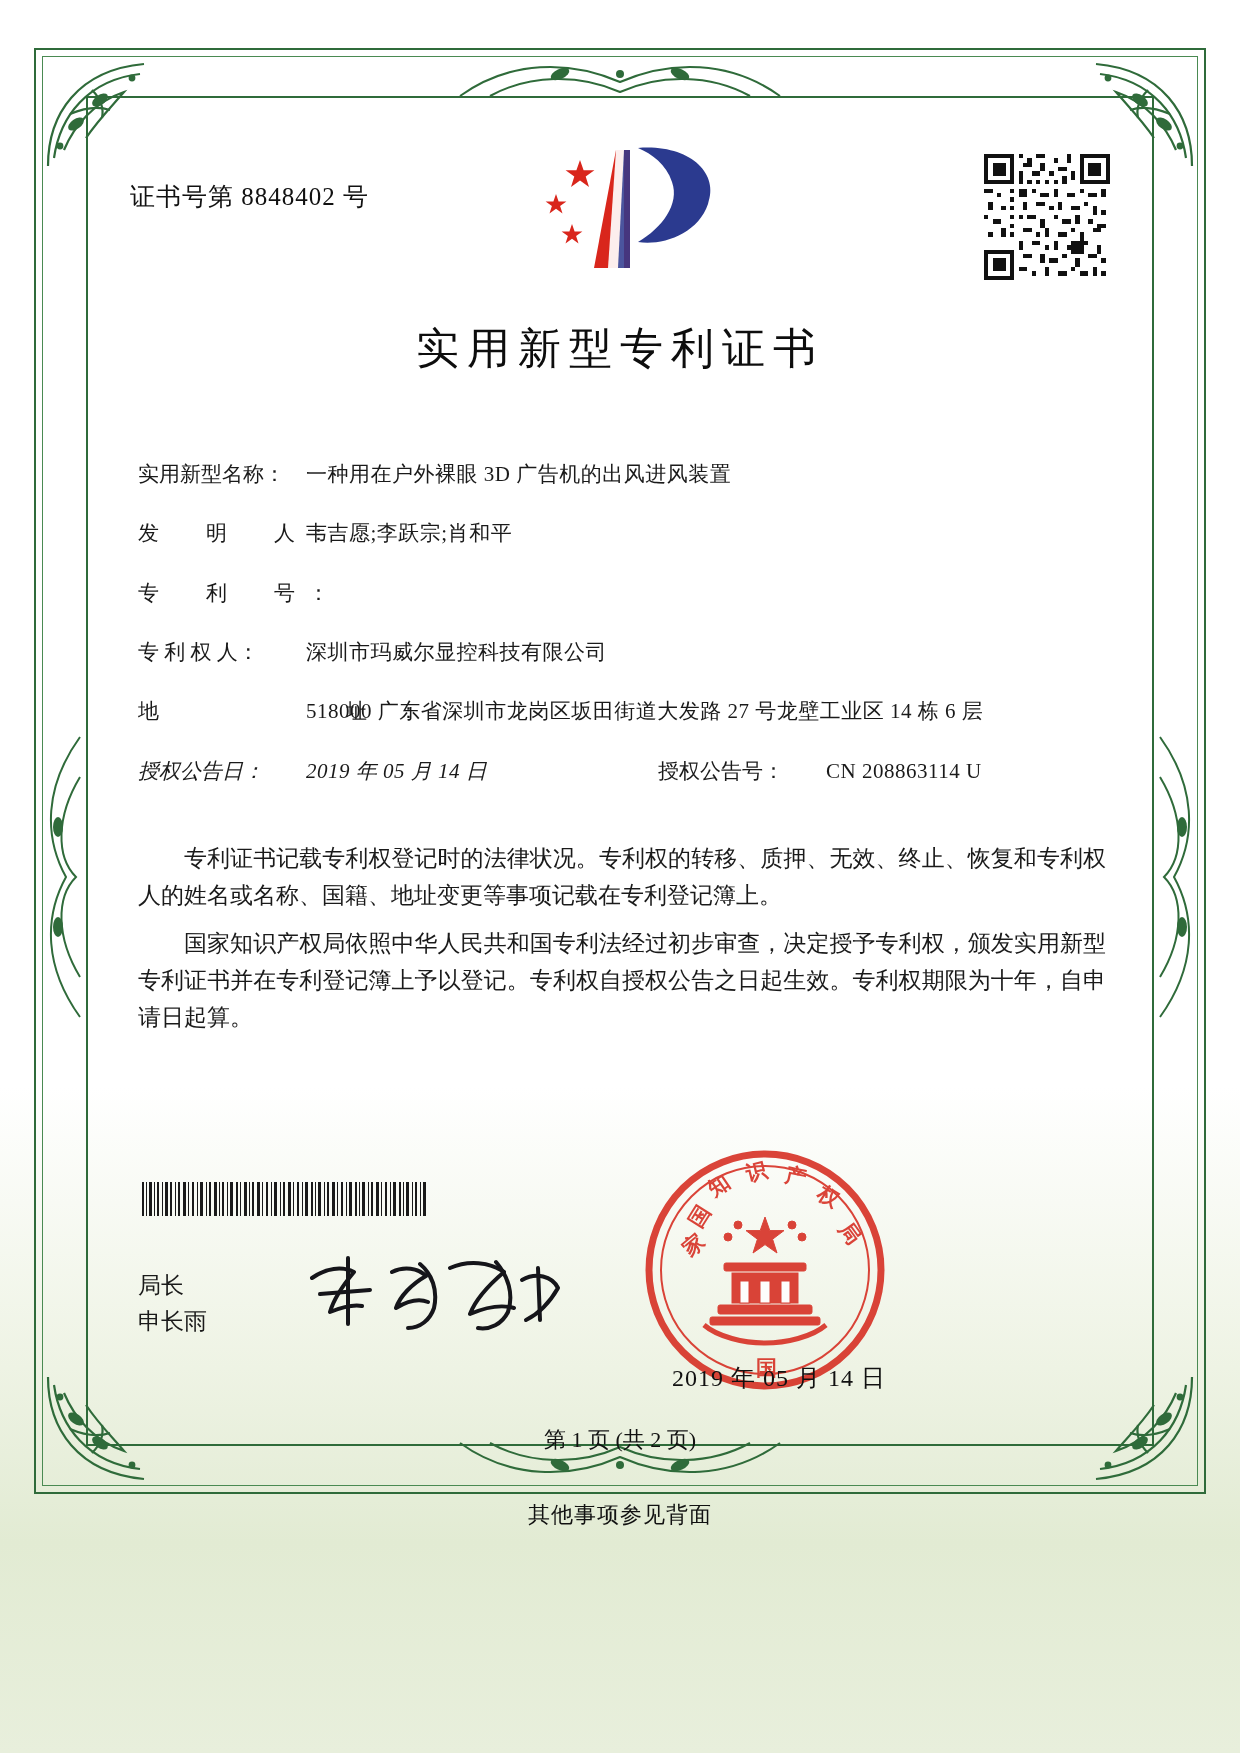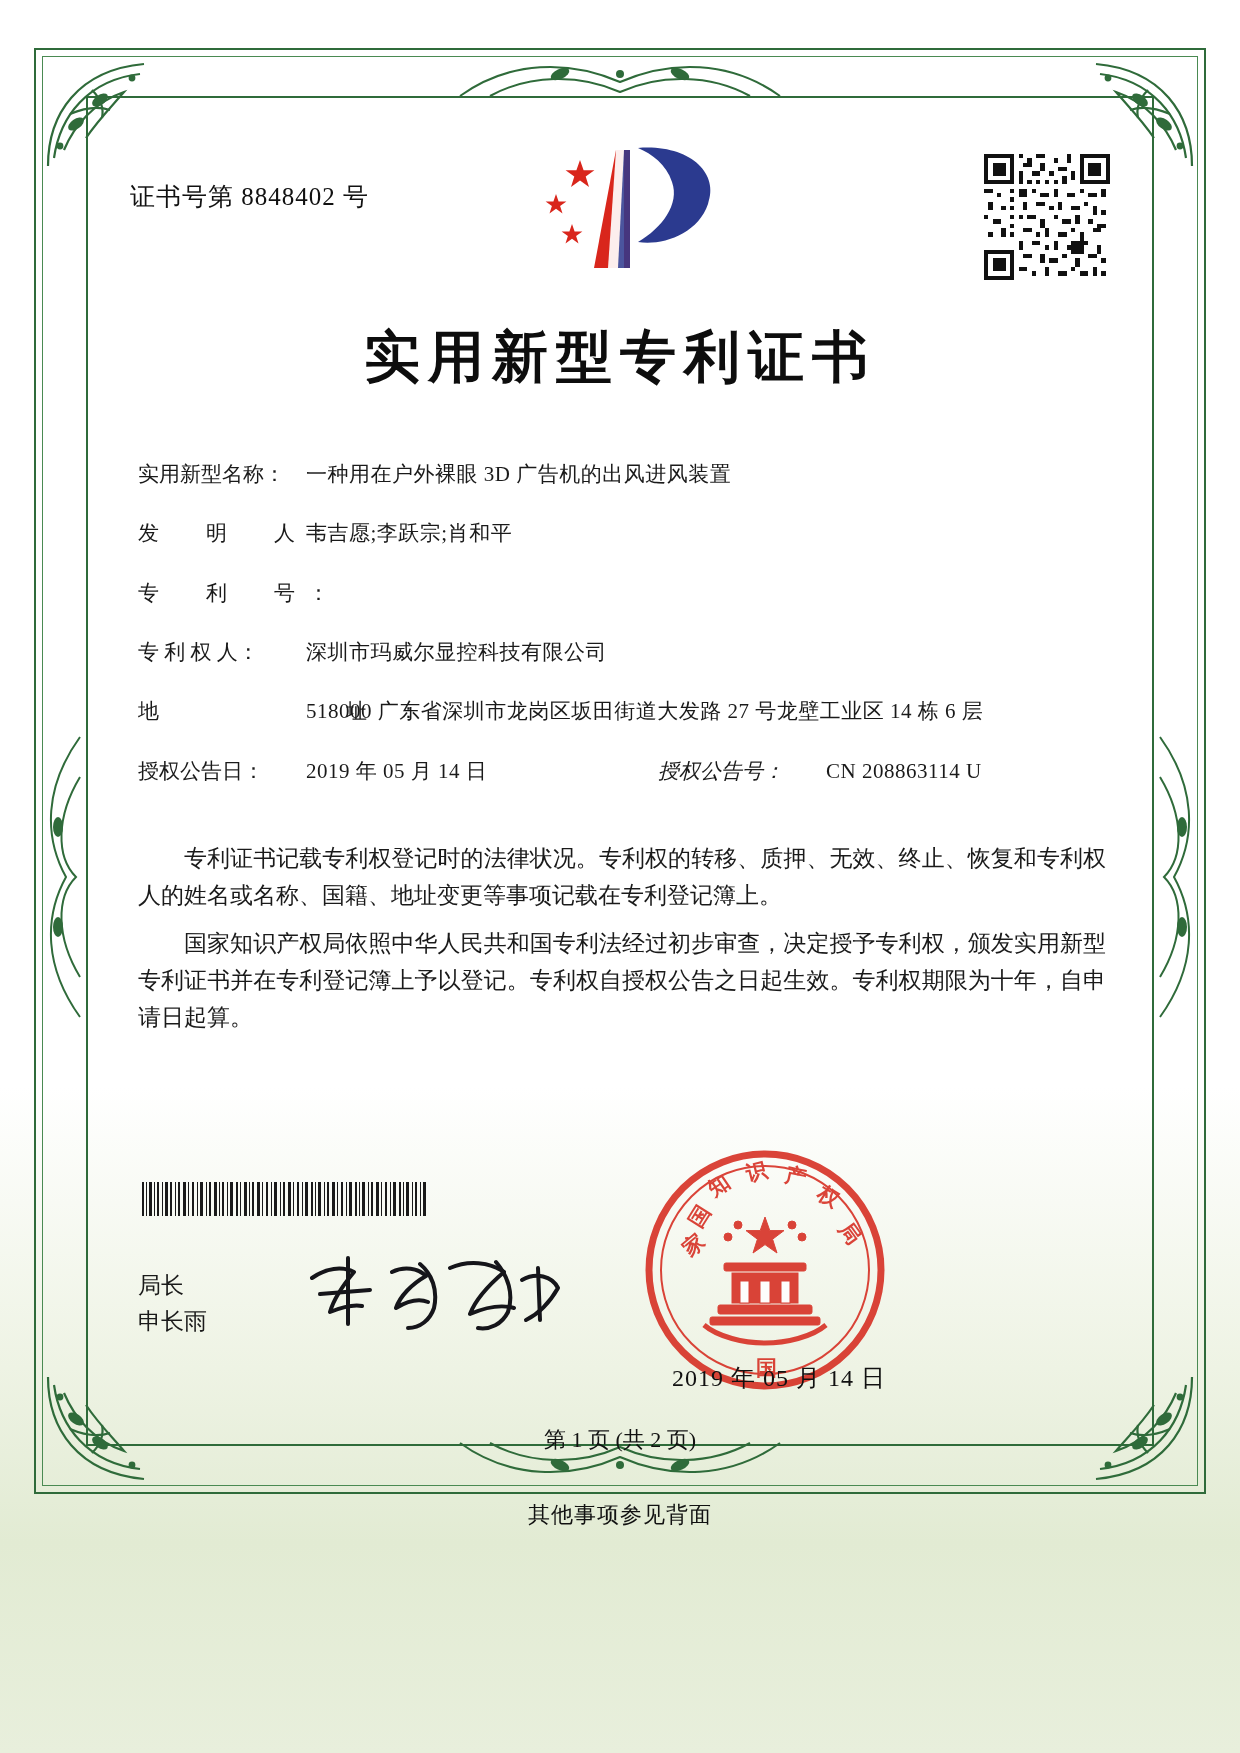--- a/index.html
+++ b/index.html
@@ -111,22 +111,22 @@
     height: 126px;
   }
   .qr svg { display:block; width:100%; height:100%; }
 
   .title {
     position: absolute;
     left: 0;
     top: 180px;
     width: 980px;
     text-align: center;
-    font-size: 56px;
-    font-weight: bold;
+    font-size: 43px;
+    font-weight: normal;
     letter-spacing: 8px;
     font-family: "DejaVu Serif", "Liberation Serif", serif;
     color: #0d0d0d;
   }
 
   .fields {
     position: absolute;
     left: 8px;
     top: 320px;
     width: 970px;
@@ -145,23 +145,23 @@
     white-space: nowrap;
   }
   .label.sp2 { letter-spacing: 13px; }
   .label.sp3 { letter-spacing: 31px; }
   .value {
     flex: 1 1 auto;
     letter-spacing: 0.5px;
   }
 
   .row-split { display: flex; align-items: flex-start; }
-  .col-a { display:flex; width: 520px; }
+  .col-a { display:flex; width: 520px; font-style: italic; }
   .col-b { display:flex; }
-  .col-b .label { width: 168px; flex: 0 0 168px; font-style: italic; }
+  .col-b .label { width: 168px; flex: 0 0 168px; }
 
   .paras {
     position: absolute;
     left: 8px;
     top: 700px;
     width: 968px;
     font-size: 23px;
     line-height: 1.62;
     text-align: justify;
   }

